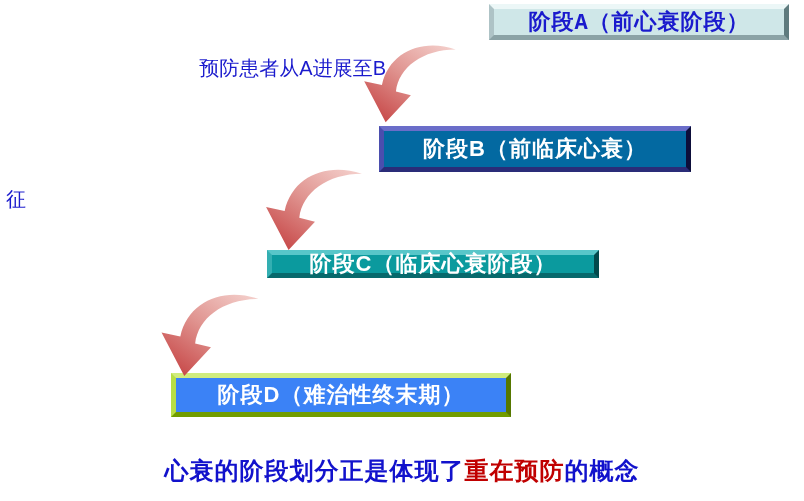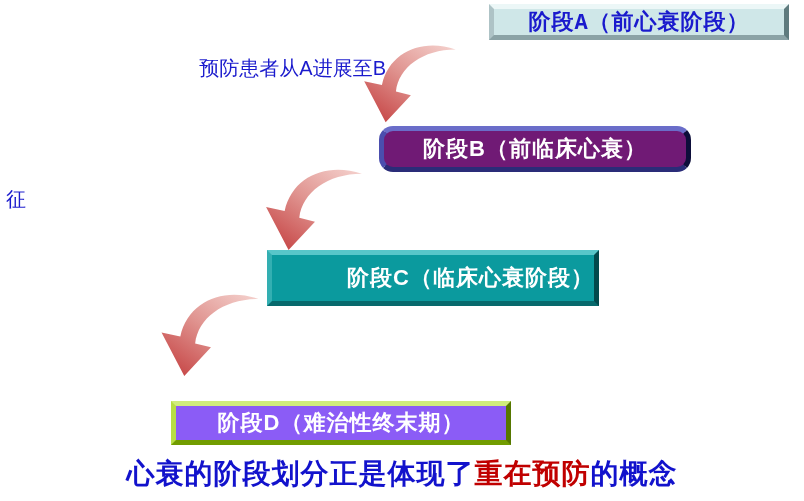--- a/index.html
+++ b/index.html
@@ -9,35 +9,35 @@
   }
   .stage{
     position:absolute;box-sizing:border-box;
     border-style:solid;border-width:5px;
     display:flex;align-items:center;justify-content:center;
   }
   .stage-label{font-weight:bold;font-size:22px;letter-spacing:1px;white-space:nowrap;}
   
   .stage-a{left:489px;top:4px;width:300px;height:36px;border-color:#ecf7f7 #5f7b7e #8ba3a6 #aec3c6;font-family:Liberation Mono, monospace;}
   .stage-b{left:379px;top:126px;width:312px;height:46px;border-color:#6a6dc9 #0d0e3a #2a2c78 #4b4eae;}
-  .stage-c{left:267px;top:250px;width:332px;height:56px;border-color:#58c6c9 #02494c #07696c #33afb2;justify-content:flex-end;}
+  .stage-c{left:267px;top:250px;width:332px;height:28px;border-color:#58c6c9 #02494c #07696c #33afb2;}
   .stage-d{left:171px;top:373px;width:340px;height:44px;border-color:#d0ec7d #567700 #719c00 #b8de45;}
 
   .arrow{position:absolute;}
   .arrow-1{left:356px;top:42px;width:106px;height:84px;}
   .arrow-2{left:257px;top:166px;width:112px;height:88px;}
   .arrow-3{left:152px;top:291px;width:114px;height:89px;}
 
   .note{position:absolute;font-size:20px;}
   .note-1{left:98px;top:53px;width:288px;text-align:right;line-height:31px;}
   .note-2{left:6px;top:183px;width:268px;text-align:left;line-height:33px;}
 
   .caption{
     position:absolute;left:0;top:455px;width:100%;
-    text-align:center;font-size:28px;font-weight:bold;letter-spacing:1px;
+    text-align:center;font-size:24px;font-weight:bold;letter-spacing:1px;
   }
   .hidden-defs{position:absolute;width:0;height:0;overflow:hidden;}
 </style>
 </head>
 <body>
 
 <svg class="hidden-defs" aria-hidden="true">
   <defs>
     <linearGradient id="arrowGrad" x1="1" y1="0" x2="0.15" y2="1">
       <stop offset="0" stop-color="#f5d3cf"></stop>
@@ -47,29 +47,29 @@
     <path id="swoosh" fill="url(#arrowGrad)" d="M 105 8 C 70 -4 34 10 26 46 L 7 42 L 30 86 L 57 57 L 41 53 C 44 27 70 8 105 8 Z"></path>
   </defs>
 </svg>
 
 <div class="slide">
 
   <div class="stage stage-a" style="background: rgb(207, 231, 232);">
     <span class="stage-label" style="color: rgb(26, 26, 205);">阶段A（前心衰阶段）</span>
   </div>
 
-  <div class="stage stage-b" style="background: #701a75; border-radius: 14px;">
+  <div class="stage stage-b" style="background: #0369a1;">
     <span class="stage-label" style="color: rgb(255, 255, 255);">阶段B（前临床心衰）</span>
   </div>
 
   <div class="stage stage-c" style="background: rgb(11, 154, 158);">
     <span class="stage-label" style="color: rgb(255, 255, 255);">阶段C（临床心衰阶段）</span>
   </div>
 
-  <div class="stage stage-d" style="background: #8b5cf6; margin-top: 28px;">
+  <div class="stage stage-d" style="background: #3b82f6;">
     <span class="stage-label" style="color: rgb(255, 255, 255);">阶段D（难治性终末期）</span>
   </div>
 
   <svg class="arrow arrow-1" viewBox="0 0 110 90">
     <use href="#swoosh"></use>
   </svg>
   <svg class="arrow arrow-2" viewBox="0 0 110 90">
     <use href="#swoosh"></use>
   </svg>
   <svg class="arrow arrow-3" viewBox="0 0 110 90">

